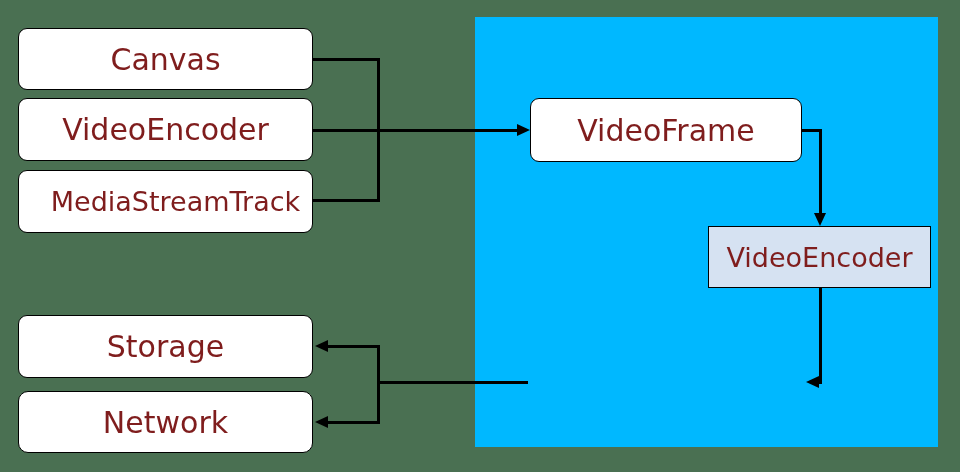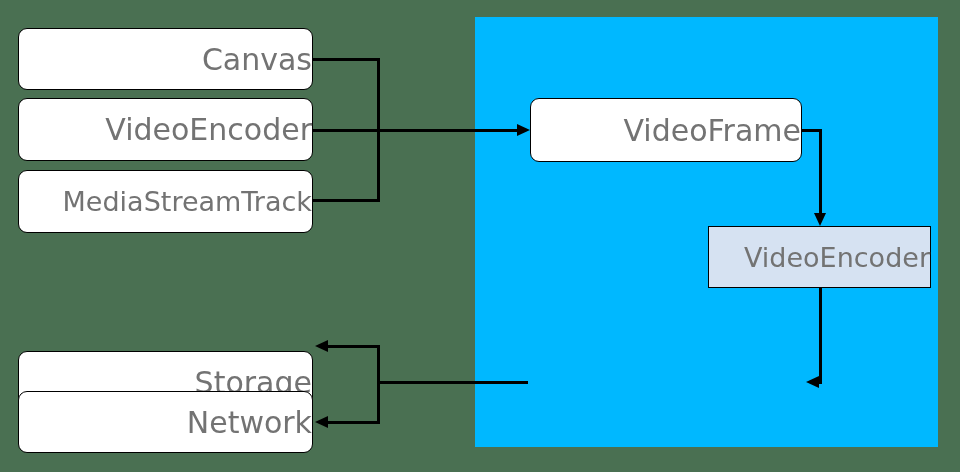--- a/index.html
+++ b/index.html
@@ -16,38 +16,38 @@
   .region{
     position:absolute;left:475px;top:17px;width:463px;height:430px;
     background:#00b8ff;
   }
   .node{
     position:absolute;
     box-sizing:border-box;
     background:#ffffff;
     border:1.6px solid #000;
     border-radius:9px;
-    display:flex;align-items:center;justify-content:flex-end;
-    color:#737373;
+    display:flex;align-items:center;justify-content:center;
+    color:#7f1d1d;
     white-space:nowrap;
     z-index:3;
   }
   .node.square{border-radius:0;}
   .edge{position:absolute;background:#000;z-index:2;}
   .arrow{position:absolute;width:0;height:0;z-index:4;}
   .arrow.right{border-top:6px solid transparent;border-bottom:6px solid transparent;border-left:13px solid #000;}
   .arrow.left{border-top:6px solid transparent;border-bottom:6px solid transparent;border-right:13px solid #000;}
   .arrow.down{border-left:6px solid transparent;border-right:6px solid transparent;border-top:13px solid #000;}
 
   
   #n-canvas          {left:18px; top:28px;  width:295px;height:62px; font-size:30px;}
   #n-imagebitmap     {left:18px; top:98px;  width:295px;height:63px; font-size:30px;}
   #n-mediastreamtrack{left:18px; top:170px; width:295px;height:63px; font-size:27px;padding-left:20px;}
-  #n-storage         {left:18px; top:315px; width:295px;height:63px; font-size:30px;margin-top:36px;}
-  #n-network         {left:18px; top:391px; width:295px;height:62px; font-size:30px;}
+  #n-storage         {left:18px; top:315px; width:295px;height:63px; font-size:30px;}
+  #n-network         {left:18px; top:391px; width:295px;height:62px; font-size:30px;border-radius:10px;}
   #n-videoframe      {left:530px;top:98px;  width:272px;height:64px; font-size:30px;}
   #n-videoencoder    {left:708px;top:226px; width:223px;height:62px; font-size:27px; background:#d6e2f2;}
   #n-encodedvideochunk{left:528px;top:352px;width:278px;height:61px; font-size:24px;}
 </style>
 </head>
 <body>
 
 <div id="stage">
 
   <div class="region"></div>

